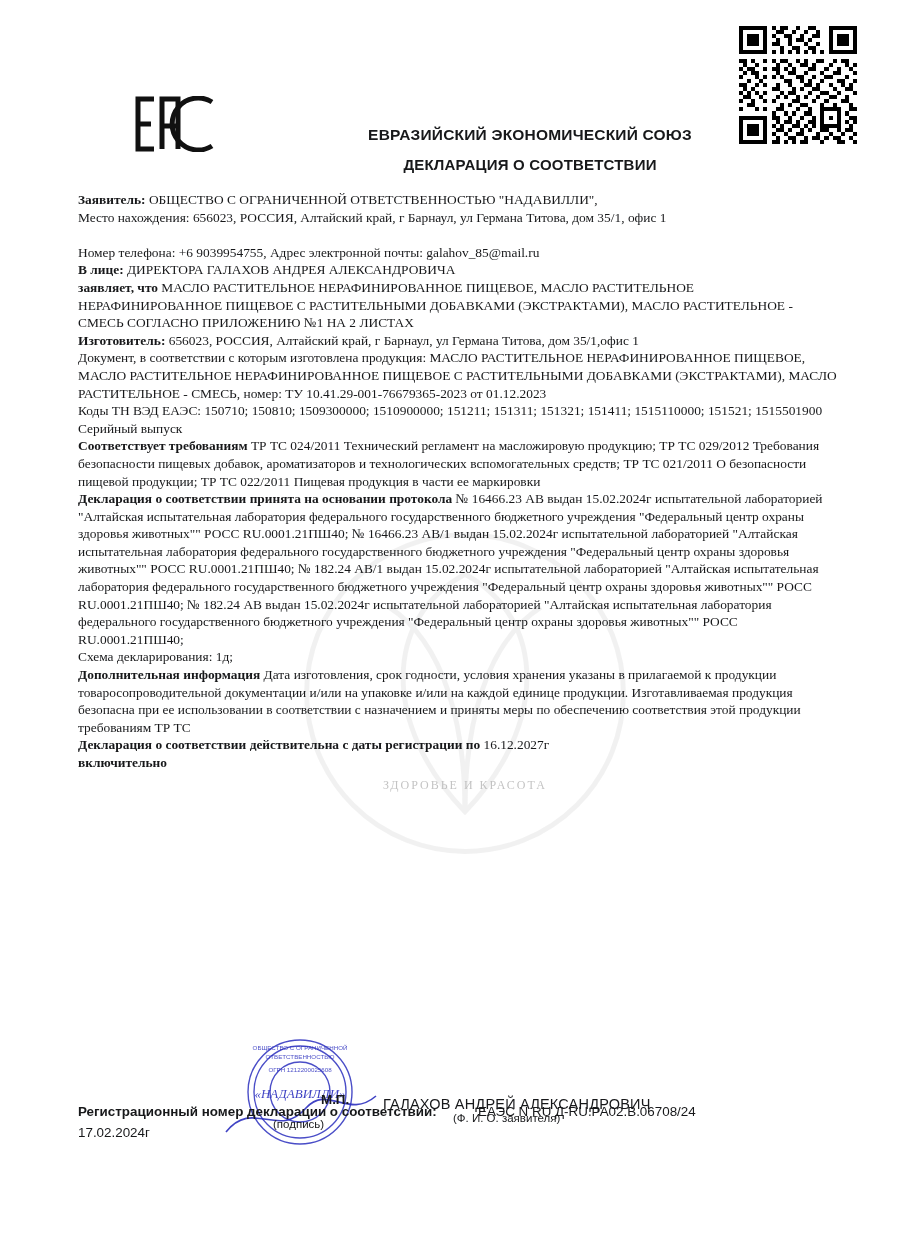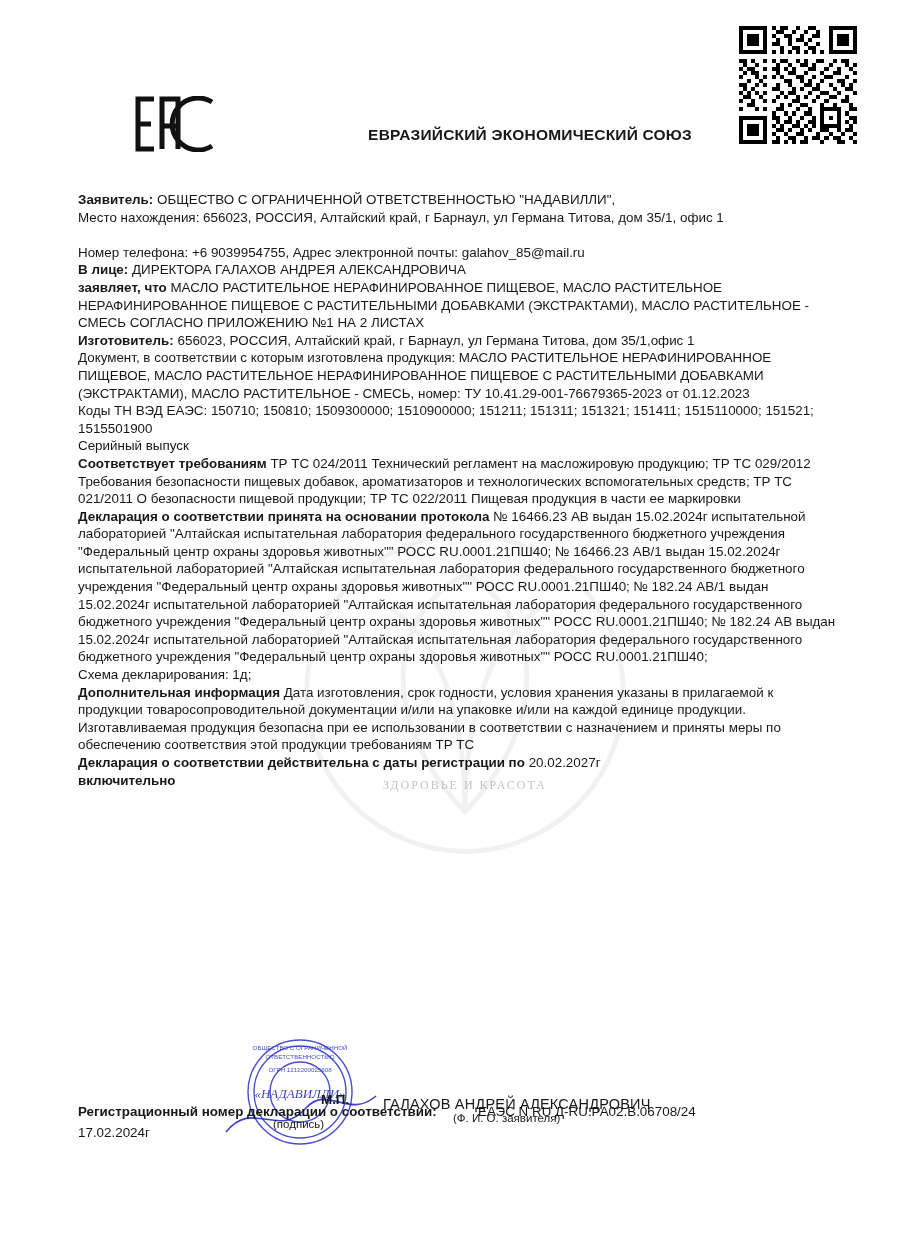--- a/index.html
+++ b/index.html
@@ -61,21 +61,21 @@
 
   
   .body-text {
     position: absolute;
     top: 183px;
     left: 78px;
     width: 762px;
     font-size: 13.4px;
     line-height: 17.6px;
   }
-  .para { margin: 0 0 0 0; }
+  .para { margin: 0 0 0 0; font-family: Liberation Serif, serif; }
   .para + .para { margin-top: 0; }
   .gap { margin-top: 11px; }
   .b { font-weight: bold; }
 
   
   .watermark {
     position: absolute;
     top: 520px;
     left: 300px;
     width: 330px;
@@ -399,20 +399,21 @@
         <path d="M29 53 V3 H45 V53"></path>
         <path d="M29 30 H45"></path>
 
         <path d="M79 6 A26 26 0 1 0 79 50"></path>
       </g>
     </svg>
   </div>
 
   <div class="title-block">
     <div class="title-main">ЕВРАЗИЙСКИЙ ЭКОНОМИЧЕСКИЙ СОЮЗ</div>
+    <div class="title-sub">ДЕКЛАРАЦИЯ О СООТВЕТСТВИИ</div>
   </div>
 
   <div class="watermark">
     <svg width="330" height="330" viewBox="0 0 200 200">
       <circle cx="100" cy="100" r="96" fill="none" stroke="#b0b0b0" stroke-width="3"></circle>
       <path d="M100 28 C150 55 150 120 100 172 C50 120 50 55 100 28 Z" fill="none" stroke="#b0b0b0" stroke-width="3"></path>
       <path d="M100 172 C100 120 112 70 146 48" fill="none" stroke="#b0b0b0" stroke-width="3"></path>
       <path d="M100 172 C100 120 88 70 54 48" fill="none" stroke="#b0b0b0" stroke-width="3"></path>
     </svg>
   </div>
@@ -457,21 +458,21 @@
       <span>Схема декларирования:  1д;</span>
     </div>
 
     <div class="para gap">
       <span class="b">Дополнительная информация</span>
       <span>Дата изготовления, срок годности, условия хранения указаны в прилагаемой к продукции товаросопроводительной документации и/или на упаковке и/или на каждой единице продукции. Изготавливаемая продукция безопасна при ее использовании в соответствии с назначением и приняты меры по обеспечению соответствия этой продукции требованиям ТР ТС</span>
     </div>
 
     <div class="para gap">
       <span class="b">Декларация о соответствии действительна с даты регистрации по</span>
-      <span>20.02.2027г</span><br>
+      <span>16.12.2027г</span><br>
       <span class="b">включительно</span>
     </div>
 
   </div>
 
   <div class="sign-area">
 
     <div class="stamp">
       <svg width="185" height="112" viewBox="0 0 185 112">
         <g fill="none" stroke="#2b2fbe" stroke-width="1.4" opacity="0.85">

